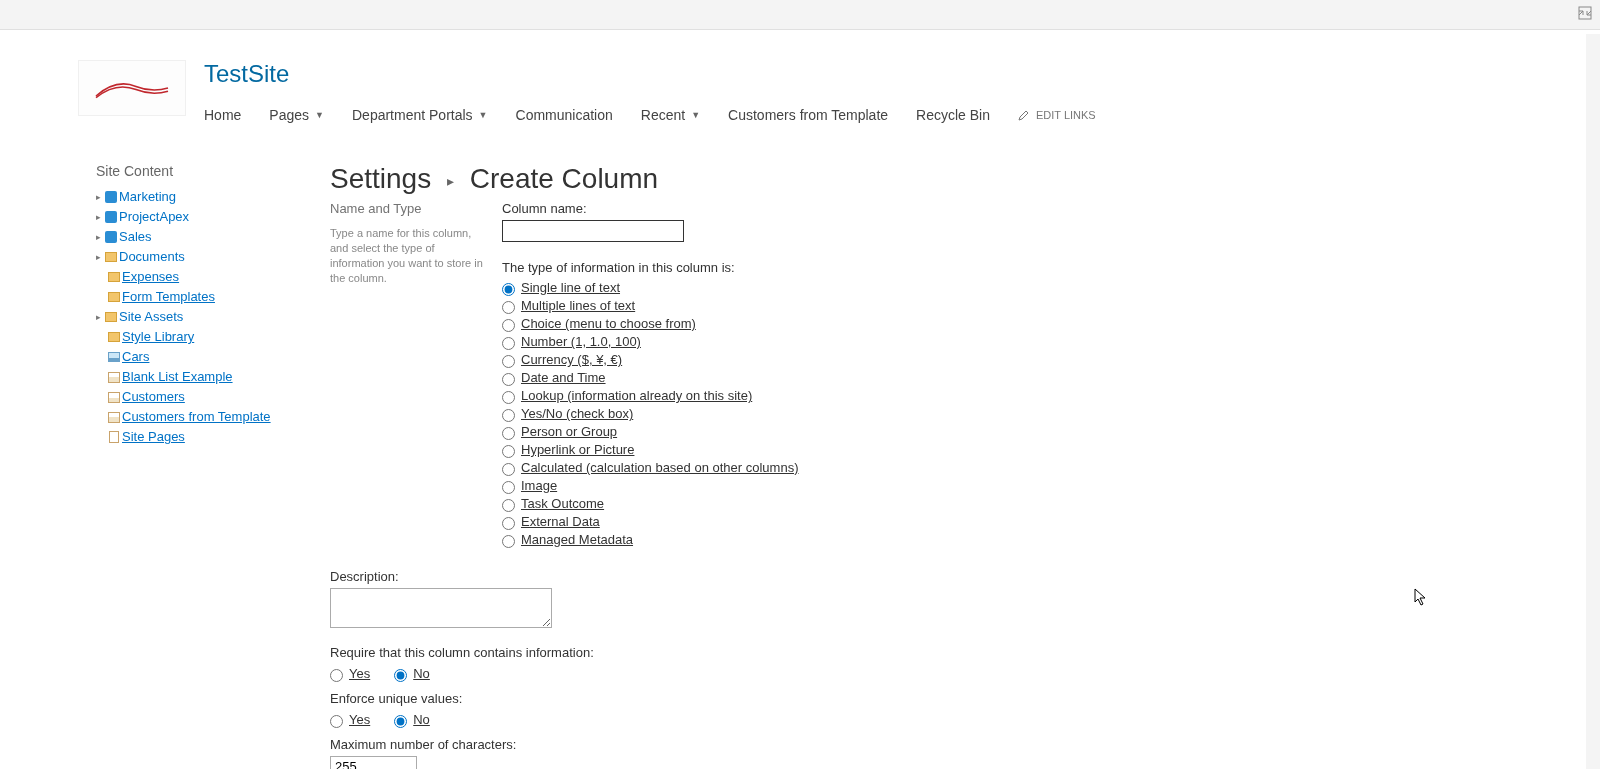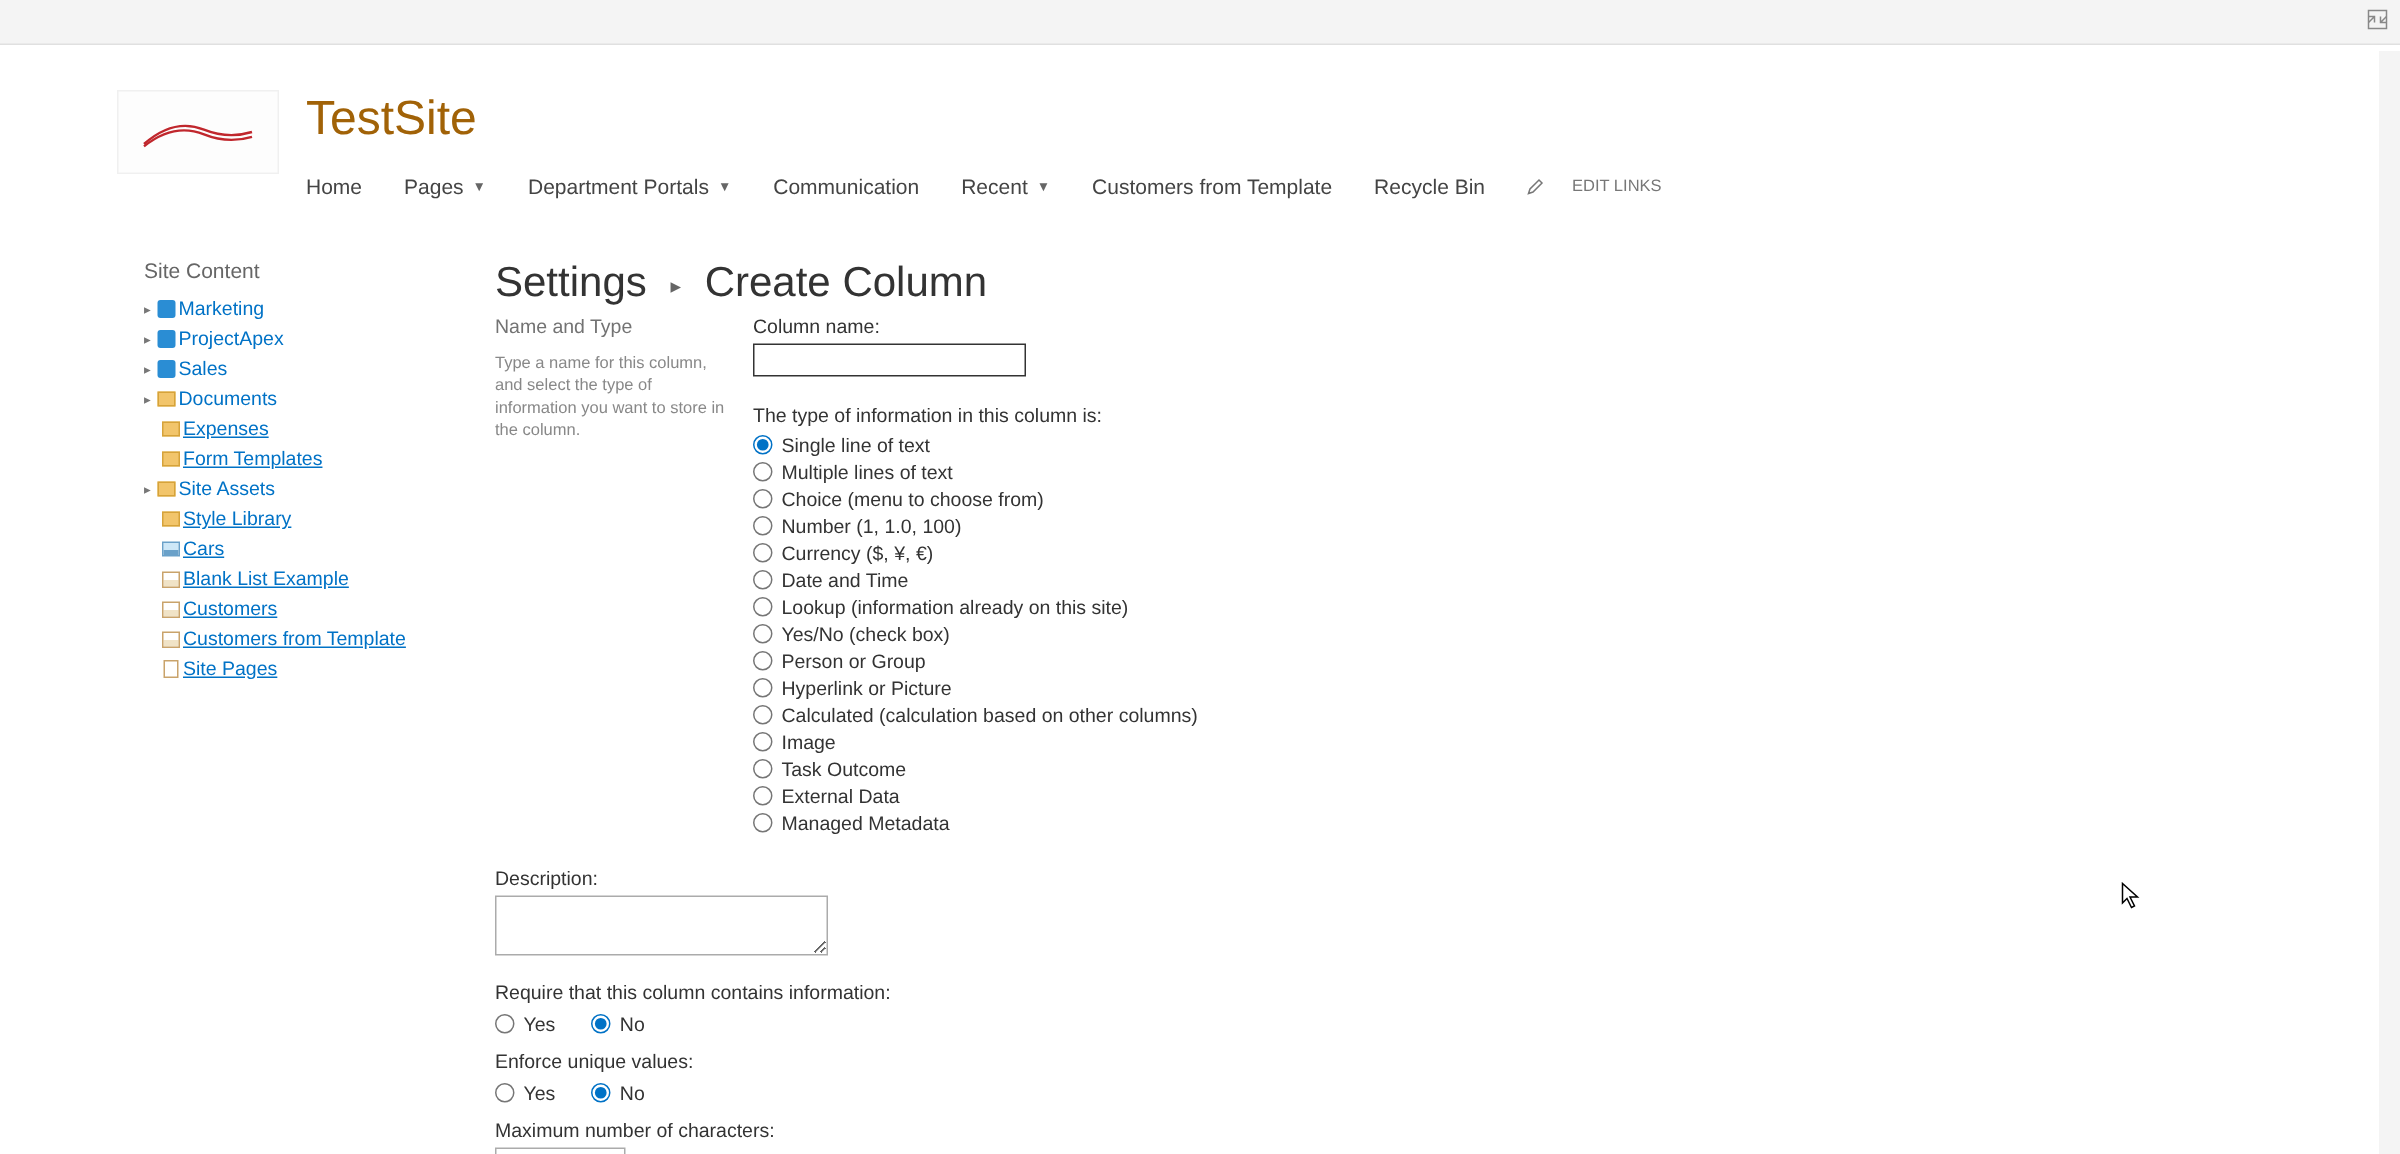--- a/index.html
+++ b/index.html
@@ -35,23 +35,23 @@
       background: #fdfdfd;
       border: 1px solid #f0f0f0;
       display: flex;
       align-items: center;
       justify-content: center;
       margin-right: 18px;
     }
     .logo-box svg { width: 90px; height: 32px; }
     .site-title-nav { flex: 1; }
     .site-title {
-      font-size: 32px;
+      font-size: 24px;
       font-weight: 200;
-      color: #a16207;
+      color: #0369a1;
       margin-bottom: 19px;
     }
     .top-nav {
       display: flex;
       align-items: center;
       gap: 28px;
       font-size: 14px;
       color: #444;
       margin-top: 4px;
     }
@@ -60,21 +60,21 @@
       text-decoration: none;
       cursor: pointer;
       display: flex;
       align-items: center;
       gap: 6px;
     }
     .top-nav-item .caret { font-size: 9px; color: #666; }
     .edit-links {
       display: flex;
       align-items: center;
-      gap: 18px;
+      gap: 6px;
       color: #777;
       text-transform: uppercase;
       font-size: 11px;
     }
 
     .content-wrap {
       display: flex;
       padding-top: 40px;
     }
     .left-nav {
@@ -156,26 +156,27 @@
     .text-input {
       width: 182px;
       height: 22px;
       border: 1px solid #333;
       padding: 2px 4px;
       font-size: 13px;
     }
     .type-list { margin-top: 18px; }
     .radio-row {
       display: flex;
-      align-items: center;
+      align-items: flex-end;
       gap: 6px;
       margin: 1px 0;
       font-size: 13px;
       color: #333;
       line-height: 17px;
+      text-decoration: underline;
     }
     .radio-row input[type="radio"] {
       accent-color: #0072c6;
       width: 13px; height: 13px;
     }
 
     .textarea-desc {
       width: 222px;
       height: 40px;
       border: 1px solid #ababab;

